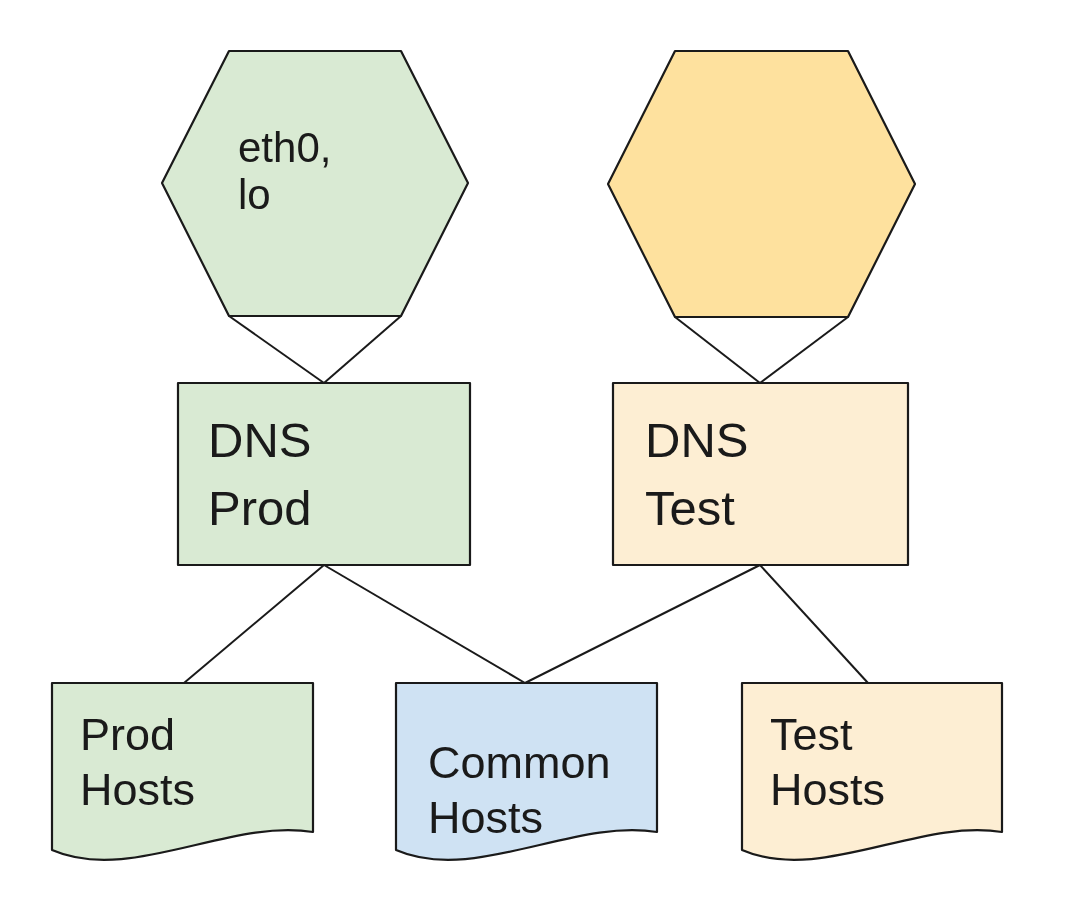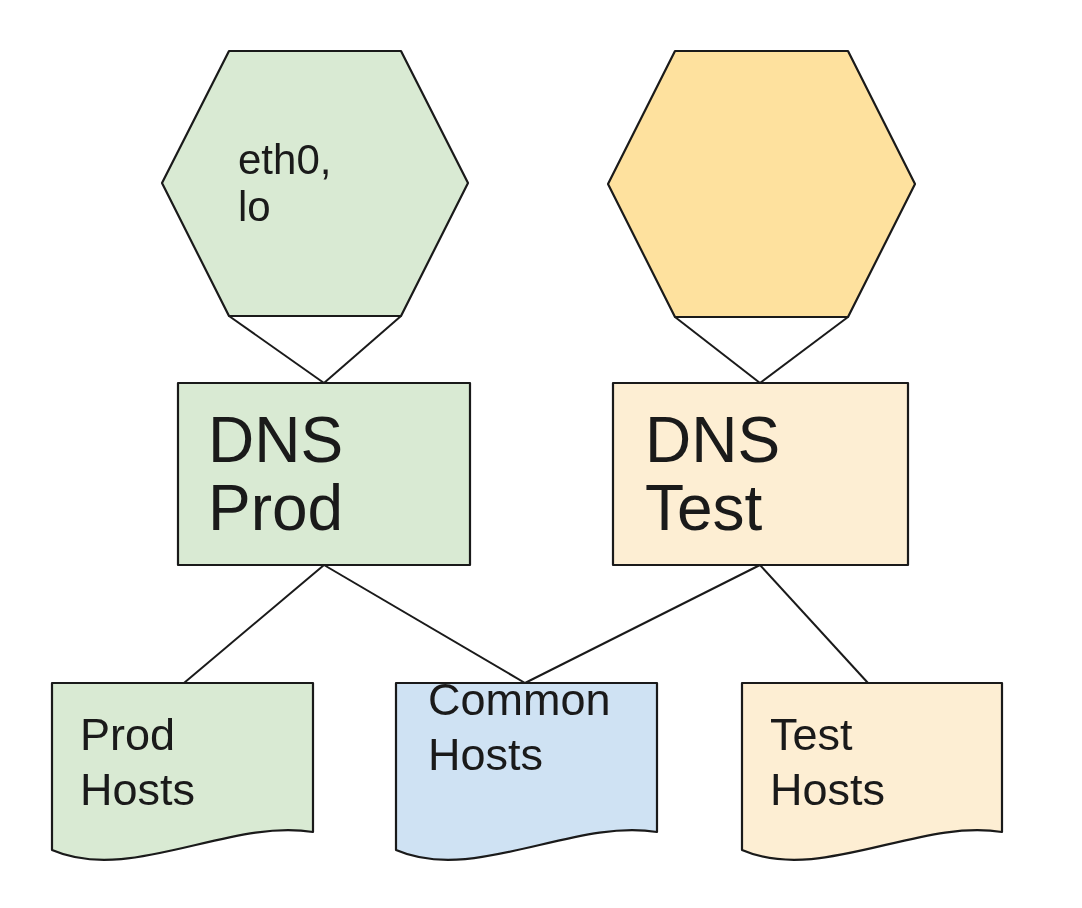--- a/index.html
+++ b/index.html
@@ -29,21 +29,21 @@
     stroke: #1a1a1a;
     stroke-width: 2;
   }
   .label {
     position: absolute;
     white-space: pre-line;
     color: #1a1a1a;
     font-family: "Liberation Sans", sans-serif;
   }
   .hex-label  { font-size: 42px; line-height: 47px; }
-  .rect-label { font-size: 64px; line-height: 68px; }
+  .rect-label { font-size: 49px; line-height: 68px; }
   .doc-label  { font-size: 45px; line-height: 55px; }
 </style>
 </head>
 <body>
 
 <div class="canvas">
 
   <svg width="1082" height="908" viewBox="0 0 1082 908">
 
     <line class="edge" x1="229" y1="316" x2="324" y2="383"></line>
@@ -59,26 +59,26 @@
     <polygon class="shape" points="675,51 848,51 915,184 848,317 675,317 608,184" fill="#fee19e"></polygon>
 
     <rect class="shape" x="178" y="383" width="292" height="182" fill="#d9ead3"></rect>
     <rect class="shape" x="613" y="383" width="295" height="182" fill="#fdeed3"></rect>
 
     <path class="shape" d="M 52,683 L 313,683 L 313,832 C 230,818 130,884 52,850 Z" fill="#d9ead3"></path>
     <path class="shape" d="M 396,683 L 657,683 L 657,832 C 574,818 474,884 396,850 Z" fill="#cfe2f3"></path>
     <path class="shape" d="M 742,683 L 1002,683 L 1002,832 C 920,818 820,884 742,850 Z" fill="#fdeed3"></path>
   </svg>
 
-  <div class="label hex-label" style="left:238px; top:136px">eth0,
+  <div class="label hex-label" style="left:238px; top:124px">eth0,
 lo</div>
   <div class="label rect-label" style="left:208px; top:406px">DNS
 Prod</div>
   <div class="label rect-label" style="left:645px; top:406px">DNS
 Test</div>
   <div class="label doc-label" style="left:80px;  top:707px">Prod
 Hosts</div>
-  <div class="label doc-label" style="left:428px; top:672px">Common
+  <div class="label doc-label" style="left:428px; top:735px">Common
 Hosts</div>
   <div class="label doc-label" style="left:770px; top:707px">Test
 Hosts</div>
 
 </div>
 
 </body></html>

